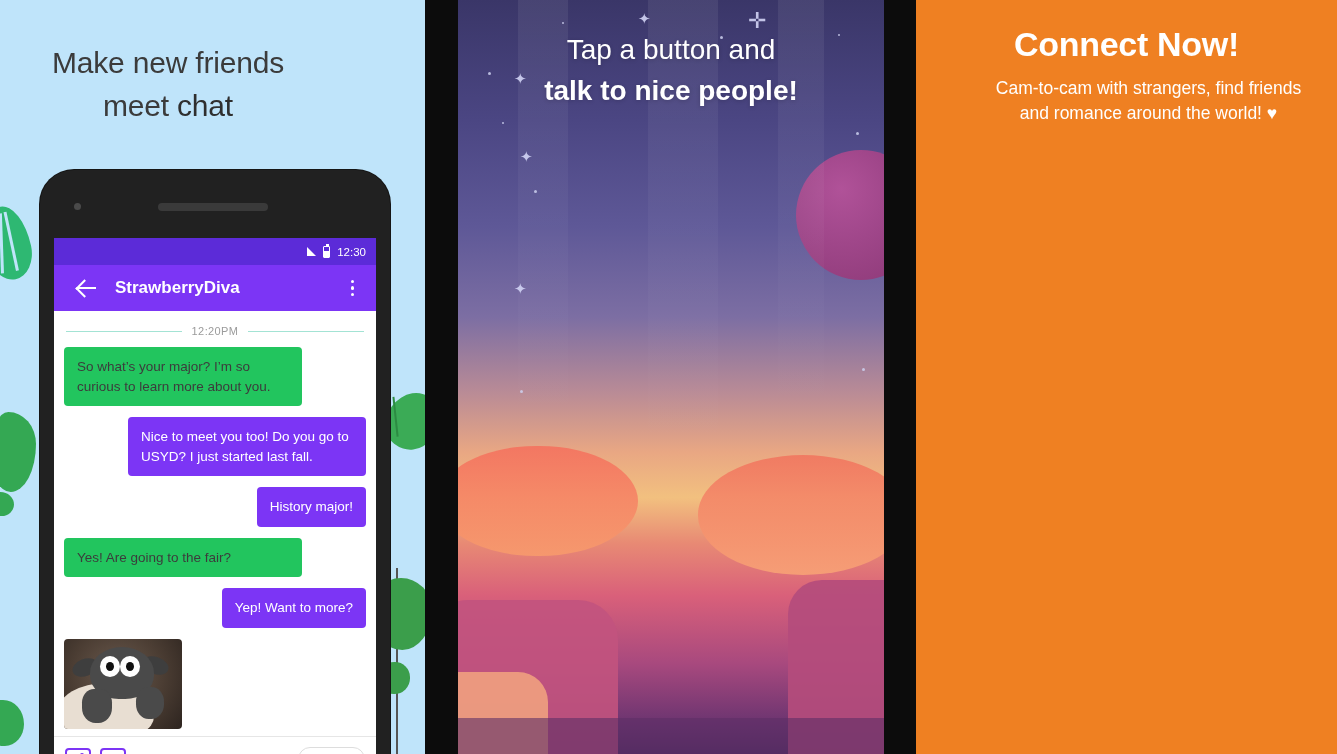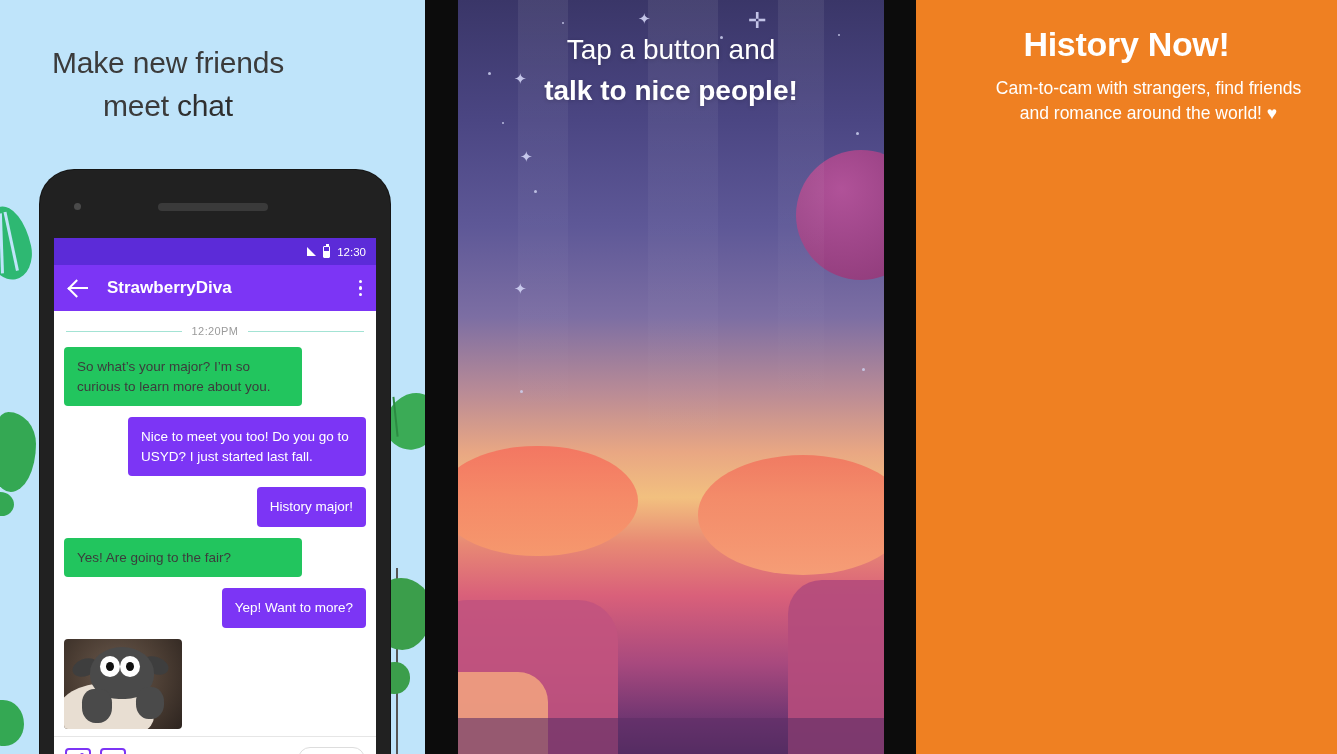--- a/index.html
+++ b/index.html
@@ -72,21 +72,21 @@
     justify-content:flex-end; gap:7px; padding-right:10px;
     color:#fff; font-size:11.5px;
   }
   .sb-ico { display:inline-block; }
   .tri-signal { width:0; height:0; border-left:9px solid #fff; border-top:9px solid transparent; }
   .battery { width:7px; height:12px; border:1.5px solid #fff; border-radius:1px; position:relative;
     background: linear-gradient(to top,#fff 65%, transparent 65%); }
   .battery::before { content:""; position:absolute; left:1.5px; top:-3px; width:3px; height:2px; background:#fff; }
   .p1-appbar {
     height: 46px; background:#7c35f5; display:flex; align-items:center;
-    padding: 0 14px; color:#fff;
+    padding: 0 22px; color:#fff;
   }
   .p1-appbar .title { font-size: 17px; font-weight:600; margin-left: 17px; flex:1; }
   .back-arrow { width:22px; height:22px; position:relative; }
   .back-arrow::before { content:""; position:absolute; left:2px; top:10px; width:18px; height:2px; background:#fff; }
   .back-arrow::after { content:""; position:absolute; left:2px; top:5px; width:11px; height:11px;
     border-left:2px solid #fff; border-bottom:2px solid #fff; transform: rotate(45deg); }
   .kebab { display:flex; flex-direction:column; gap:3px; }
   .kebab i { width:3.5px; height:3.5px; border-radius:50%; background:#fff; display:block; }
 
   .p1-chat { position:relative; height: 425px; background:#fff; padding: 0 10px; }
@@ -303,21 +303,21 @@
     <div class="p2-title">
       <div>Tap a button and</div>
       <b>talk to nice people!</b>
     </div>
 
   </div>
 
   <div class="gap" style="left:884px; width:32px;"></div>
 
   <div class="panel3">
-    <div class="p3-title">History Now!</div>
+    <div class="p3-title">Connect Now!</div>
     <div class="p3-sub">
       <div>Cam-to-cam with strangers, find friends</div>
       <div>and romance around the world! ♥</div>
     </div>
 
   </div>
 
 </div>
 
 </body></html>

